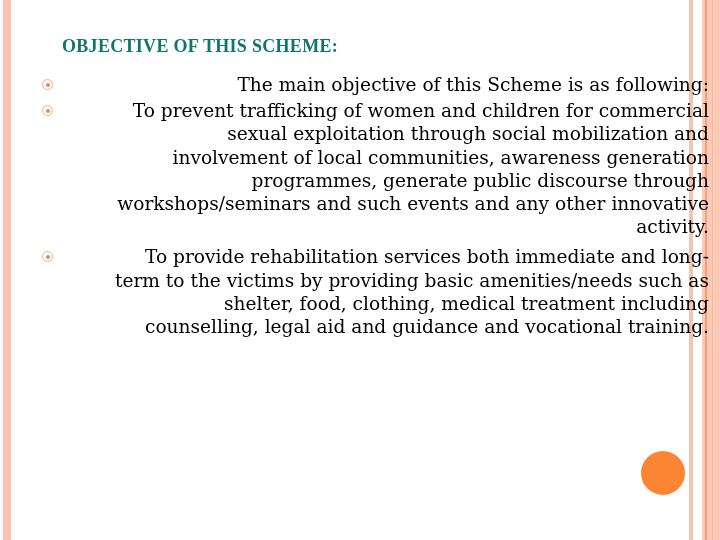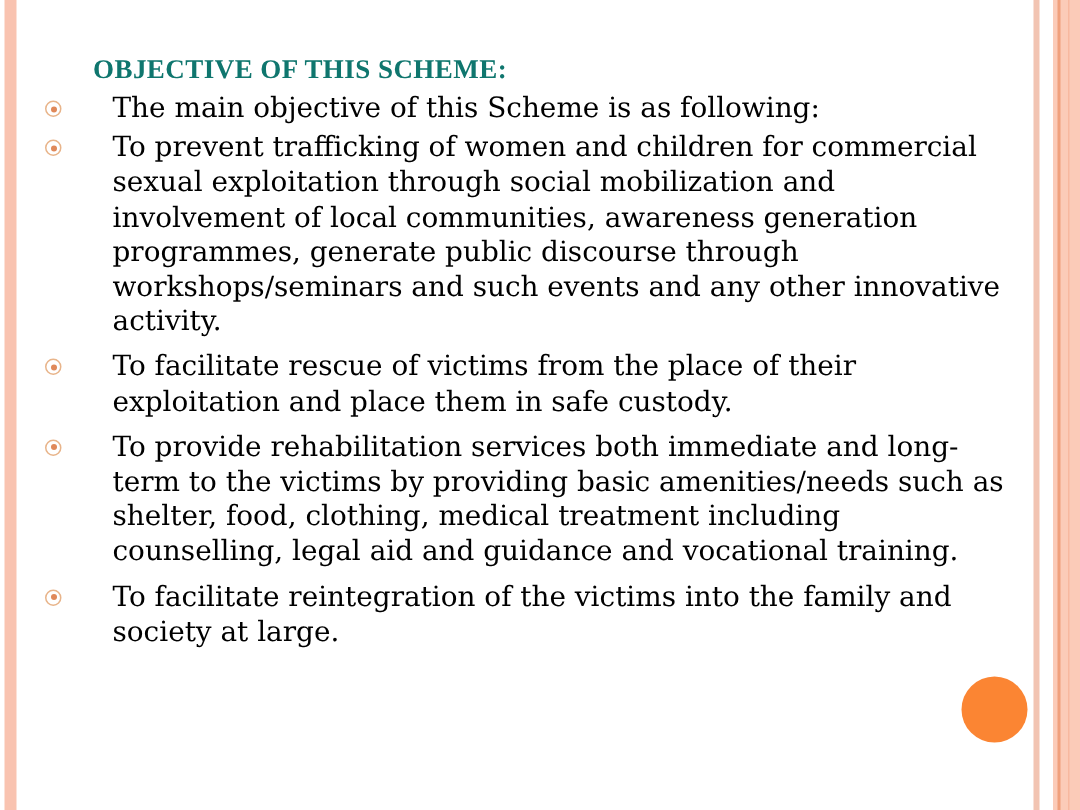--- a/index.html
+++ b/index.html
@@ -17,21 +17,21 @@
 
     .title {
       position: absolute; left: 62px; top: 36px;
       font-family: "Liberation Serif", "DejaVu Serif", serif;
       font-weight: bold; font-size: 18px; letter-spacing: 0.3px;
       color: #0f766e;
       white-space: nowrap;
     }
     .list {
       position: absolute; left: 25px; top: 61px; width: 680px;
-      margin: 0; padding: 0; list-style: none;
+      margin: 12px; padding: 0; list-style: none; text-align: right;
     }
     .item {
       position: relative; padding-left: 50px;
       font-size: 18.6px; line-height: 23.2px; color: #000;
       margin-bottom: 7px;
     }
     .item .text { display: block; width: 622px; white-space: pre-line; }
     .bullet {
       position: absolute; left: 5px; top: 6px;
       width: 9px; height: 9px; border-radius: 50%;
@@ -67,30 +67,20 @@
     <span class="bullet"></span>
     <span class="text">To prevent trafficking of women and children for commercial
 sexual exploitation through social mobilization and
 involvement of local communities, awareness generation
 programmes, generate public discourse through
 workshops/seminars and such events and any other innovative
 activity.</span>
   </li>
   <li class="item">
     <span class="bullet"></span>
-    <span class="text"> To facilitate rescue of victims from the place of their
-exploitation and place them in safe custody.</span>
-  </li>
-  <li class="item">
-    <span class="bullet"></span>
     <span class="text">To provide rehabilitation services both immediate and long-
 term to the victims by providing basic amenities/needs such as
 shelter, food, clothing, medical treatment including
 counselling, legal aid and guidance and vocational training.</span>
-  </li>
-  <li class="item">
-    <span class="bullet"></span>
-    <span class="text">To facilitate reintegration of the victims into the family and
-society at large.</span>
   </li>
 </ul>
 
 <div class="orange-dot"></div>
 
 </body></html>

